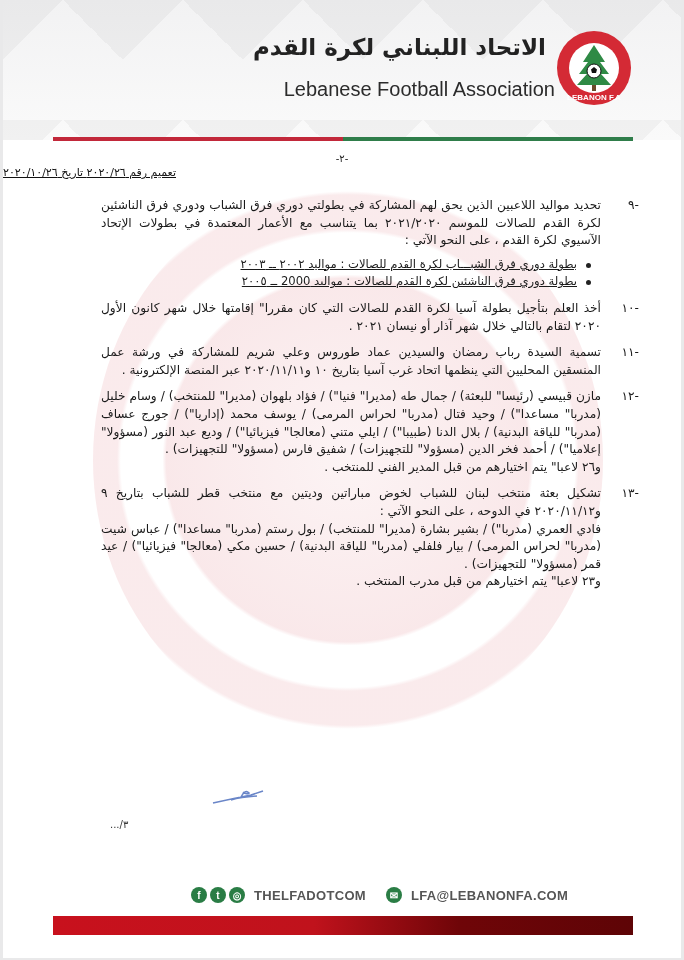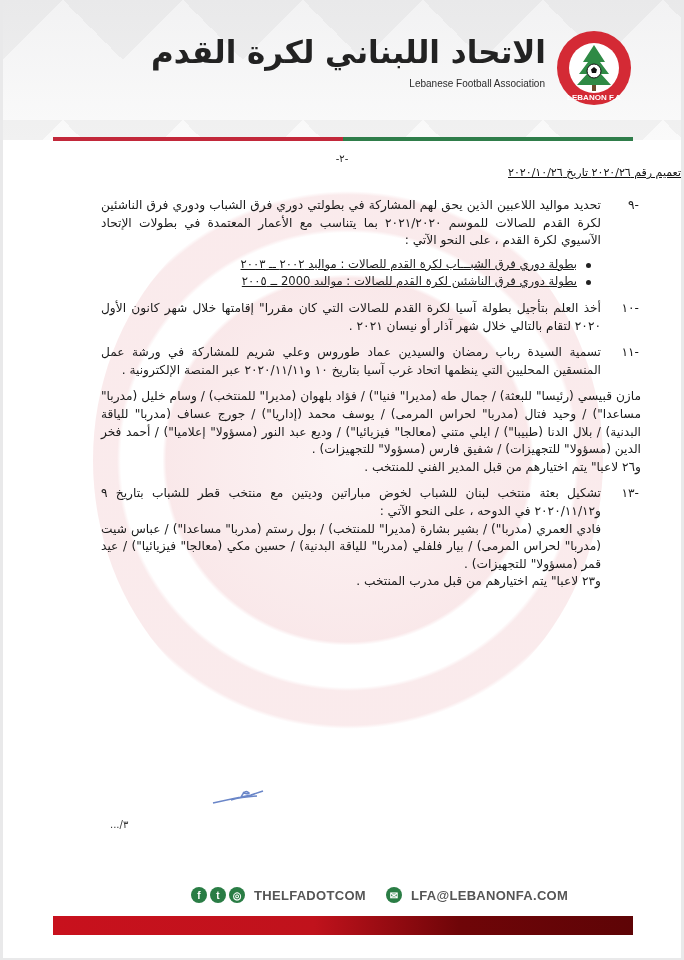--- a/index.html
+++ b/index.html
@@ -21,38 +21,38 @@
     position: absolute; left: 90px; top: 180px; width: 510px; height: 560px;
     border-radius: 50%;
     background: radial-gradient(circle, rgba(200,30,45,0.05) 0%, rgba(200,30,45,0.10) 48%, rgba(255,255,255,0) 49%, rgba(255,255,255,0) 60%, rgba(200,30,45,0.09) 61%, rgba(200,30,45,0.09) 70%, rgba(255,255,255,0) 71%);
   }
   .logo {
     position: absolute; left: 553px; top: 30px; width: 76px; height: 76px;
   }
   .title-ar {
     position: absolute; right: 135px; top: 34px;
     font-family: "DejaVu Sans", sans-serif; font-weight: bold;
-    font-size: 31px; color: #222; direction: rtl; white-space: nowrap;
+    font-size: 23px; color: #222; direction: rtl; white-space: nowrap;
   }
   .title-en {
-    position: absolute; right: 136px; top: 78px;
-    font-family: "Liberation Sans", sans-serif; font-size: 10px; color: #2b2b2b; white-space: nowrap;
+    position: absolute; right: 126px; top: 78px;
+    font-family: "Liberation Sans", sans-serif; font-size: 20px; color: #2b2b2b; white-space: nowrap;
   }
   .rule {
     position: absolute; left: 50px; top: 137px; width: 580px; height: 4px;
     display: flex;
   }
   .rule .red { flex: 0 0 50%; background: #c2283a; }
   .rule .green { flex: 1; background: #2f7d4a; }
   .page-num {
     position: absolute; left: 0; width: 100%; top: 153px; text-align: center;
     font-size: 10px; color: #222;
   }
   .circular-ref {
-    position: absolute; left: 0; width: 100%; top: 166px; text-align: right;
+    position: absolute; left: 0; width: 100%; top: 166px; text-align: left;
     font-size: 11px; color: #111; direction: rtl; text-decoration: underline;
   }
   .body {
     position: absolute; left: 98px; top: 197px; width: 540px;
     direction: rtl; font-family: "DejaVu Sans", sans-serif; font-size: 12.2px;
     line-height: 17.6px; color: #1a1a1a;
   }
   .item { display: flex; margin-bottom: 9px; }
   .item .num { flex: 0 0 40px; text-align: right; padding-right: 2px; }
   .item .content { flex: 1; text-align: justify; }
@@ -133,20 +133,21 @@
           <p>أخذ العلم بتأجيل بطولة آسيا لكرة القدم للصالات التي كان مقررا" إقامتها خلال شهر كانون الأول ٢٠٢٠ لتقام بالتالي خلال شهر آذار أو نيسان ٢٠٢١ .</p>
         </div>
     </div>
     <div class="item">
       <div class="num">-١١</div>
       <div class="content">
           <p>تسمية السيدة رباب رمضان والسيدين عماد طوروس وعلي شريم للمشاركة في ورشة عمل المنسقين المحليين التي ينظمها اتحاد غرب آسيا بتاريخ ١٠ و٢٠٢٠/١١/١١ عبر المنصة الإلكترونية .</p>
         </div>
     </div>
     <div class="item">
+      <div class="num">-١٢</div>
       <div class="content">
         <p>مازن قبيسي (رئيسا" للبعثة) / جمال طه (مديرا" فنيا") / فؤاد بلهوان (مديرا" للمنتخب) / وسام خليل (مدربا" مساعدا") / وحيد فتال (مدربا" لحراس المرمى) / يوسف محمد (إداريا") / جورج عساف (مدربا" للياقة البدنية) / بلال الدنا (طبيبا") / ايلي متني (معالجا" فيزيائيا") / وديع عبد النور (مسؤولا" إعلاميا") / أحمد فخر الدين (مسؤولا" للتجهيزات) / شفيق فارس (مسؤولا" للتجهيزات) .</p>
         <p class="note">و٢٦ لاعبا" يتم اختيارهم من قبل المدير الفني للمنتخب .</p>
       </div>
     </div>
     <div class="item">
       <div class="num">-١٣</div>
       <div class="content">
         <p>تشكيل بعثة منتخب لبنان للشباب لخوض مباراتين وديتين مع منتخب قطر للشباب بتاريخ ٩ و٢٠٢٠/١١/١٢ في الدوحه ، على النحو الآتي :</p>
         <p>فادي العمري (مدربا") / بشير بشارة (مديرا" للمنتخب) / بول رستم (مدربا" مساعدا") / عباس شيت (مدربا" لحراس المرمى) / بيار فلفلي (مدربا" للياقة البدنية) / حسين مكي (معالجا" فيزيائيا") / عيد قمر (مسؤولا" للتجهيزات) .</p>

